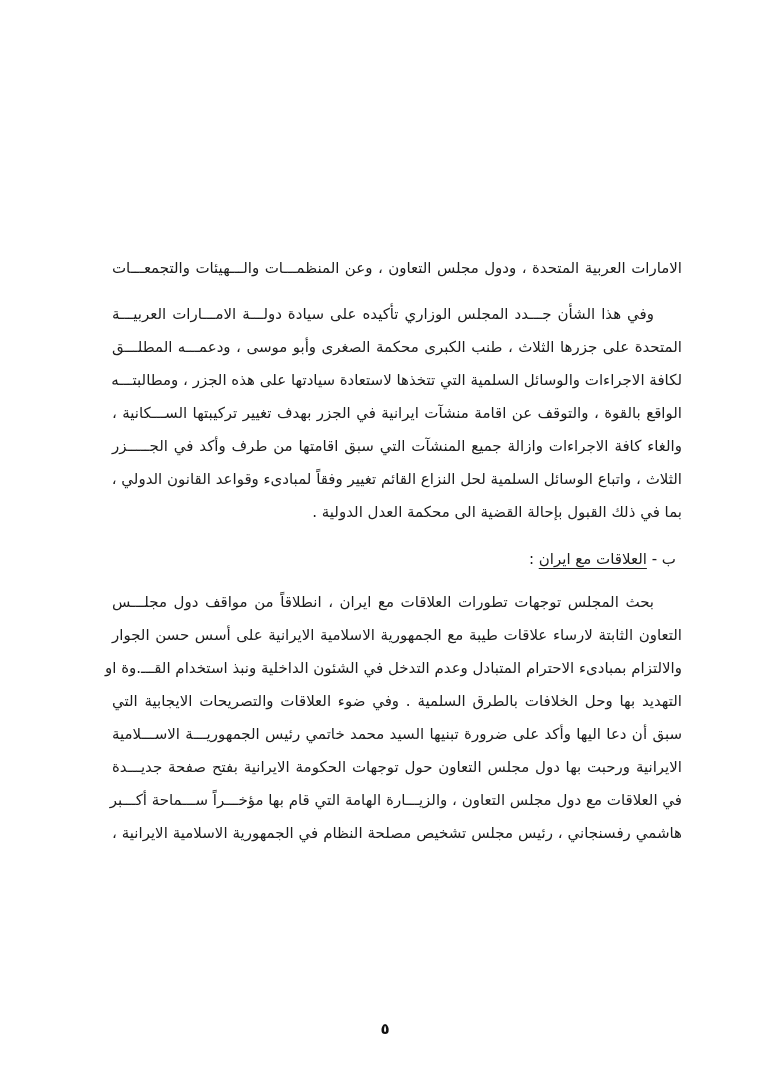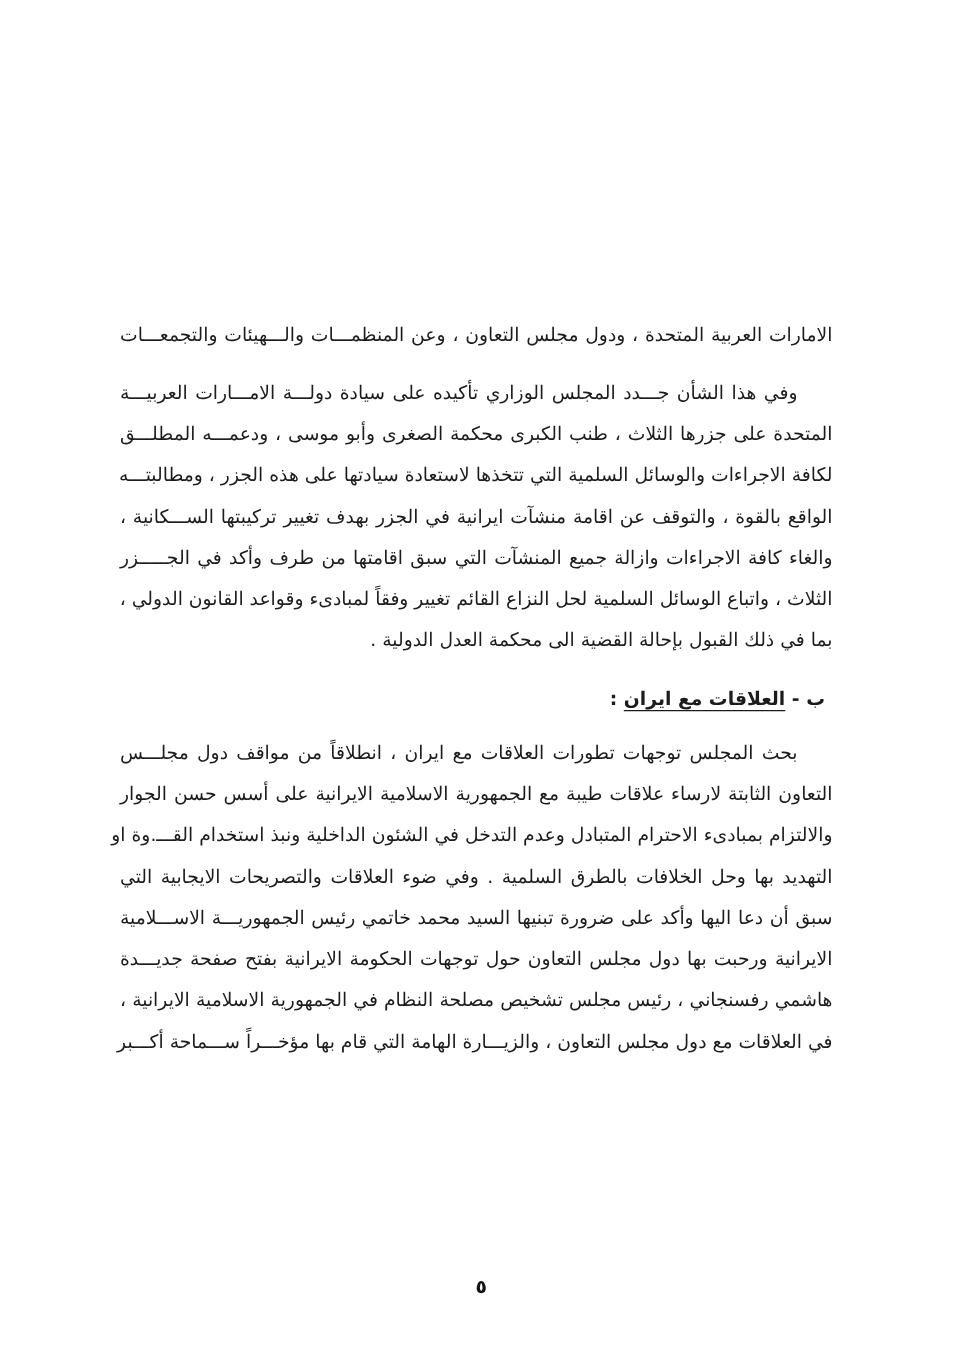--- a/index.html
+++ b/index.html
@@ -7,37 +7,37 @@
     position:relative;
     width:770px; height:1086px;
     background:#ffffff;
     font-family:"DejaVu Sans", sans-serif;
     color:#1c1c1c;
     overflow:hidden;
     direction:rtl;
   }
   .body-text {
     position:absolute;
-    top:252px; right:104px;
+    top:252px; right:88px;
     width:570px;
     font-size:15px;
     line-height:33px;
   }
   .para { margin:0 0 13px 0; }
   .line {
     white-space:nowrap;
     text-align:justify;
     text-align-last:justify;
   }
   .line.end { text-align-last:right; }
   .line.indent { padding-right:28px; }
   .heading {
     margin:14px 0 10px 0;
     padding-right:6px;
-    font-weight:bold;
+    font-weight:normal;
     text-align:right;
     white-space:nowrap;
   }
   .heading .u {
     text-decoration:underline;
     text-underline-offset:4px;
   }
   .page-num {
     position:absolute;
     top:1020px; left:0;
@@ -71,21 +71,21 @@
 
     <div class="heading"><span>ب -</span>&nbsp;<span class="u">العلاقات مع ايران</span>&nbsp;<span>:</span></div>
 
     <div class="para">
       <div class="line indent">بحث المجلس توجهات تطورات العلاقات مع ايران ، انطلاقاً من مواقف دول مجلـــس</div>
       <div class="line">التعاون الثابتة لارساء علاقات طيبة مع الجمهورية الاسلامية الايرانية على أسس حسن الجوار</div>
       <div class="line">والالتزام بمبادىء الاحترام المتبادل وعدم التدخل في الشئون الداخلية ونبذ استخدام القـــ.وة او</div>
       <div class="line">التهديد بها وحل الخلافات بالطرق السلمية . وفي ضوء العلاقات والتصريحات الايجابية التي</div>
       <div class="line">سبق أن دعا اليها وأكد على ضرورة تبنيها السيد محمد خاتمي رئيس الجمهوريـــة الاســـلامية</div>
       <div class="line">الايرانية ورحبت بها دول مجلس التعاون حول توجهات الحكومة الايرانية بفتح صفحة جديـــدة</div>
+      <div class="line">في العلاقات مع دول مجلس التعاون ، والزيـــارة الهامة التي قام بها مؤخـــراً ســـماحة أكـــبر</div>
       <div class="line">هاشمي رفسنجاني ، رئيس مجلس تشخيص مصلحة النظام في الجمهورية الاسلامية الايرانية ،</div>
-      <div class="line">في العلاقات مع دول مجلس التعاون ، والزيـــارة الهامة التي قام بها مؤخـــراً ســـماحة أكـــبر</div>
     </div>
 
   </div>
 
   <div class="page-num">٥</div>
 
 </div>
 
 </body></html>

